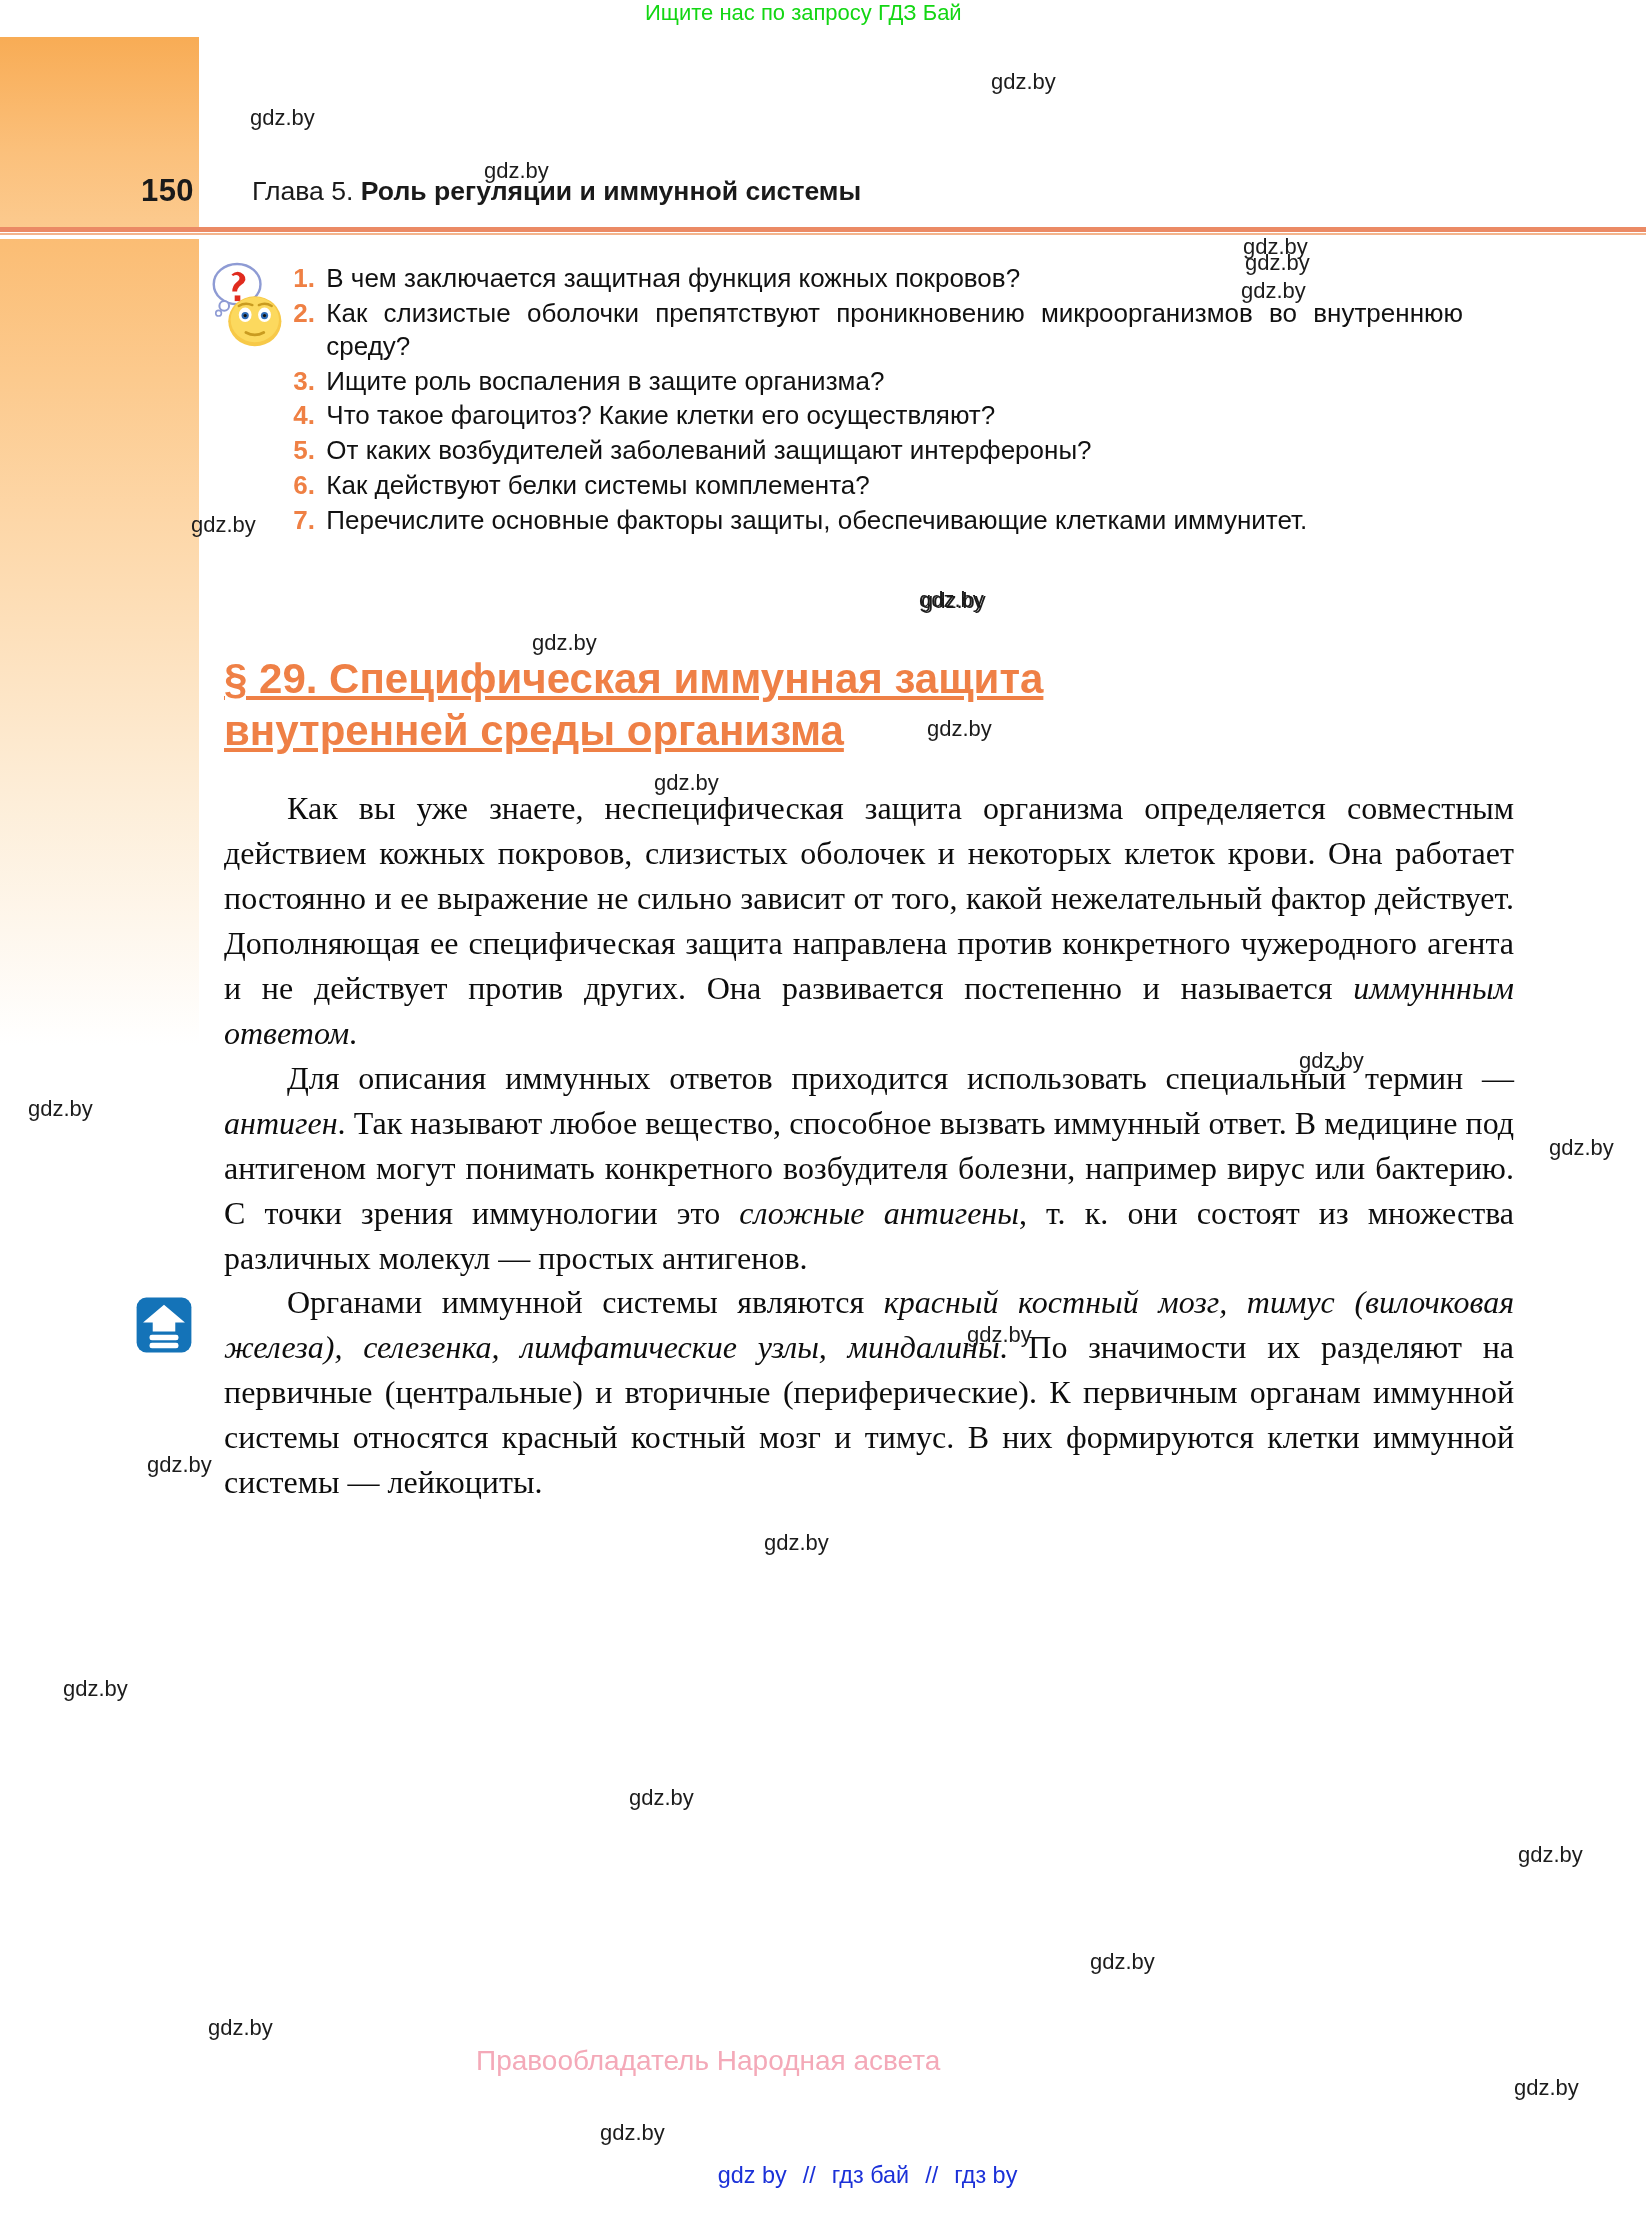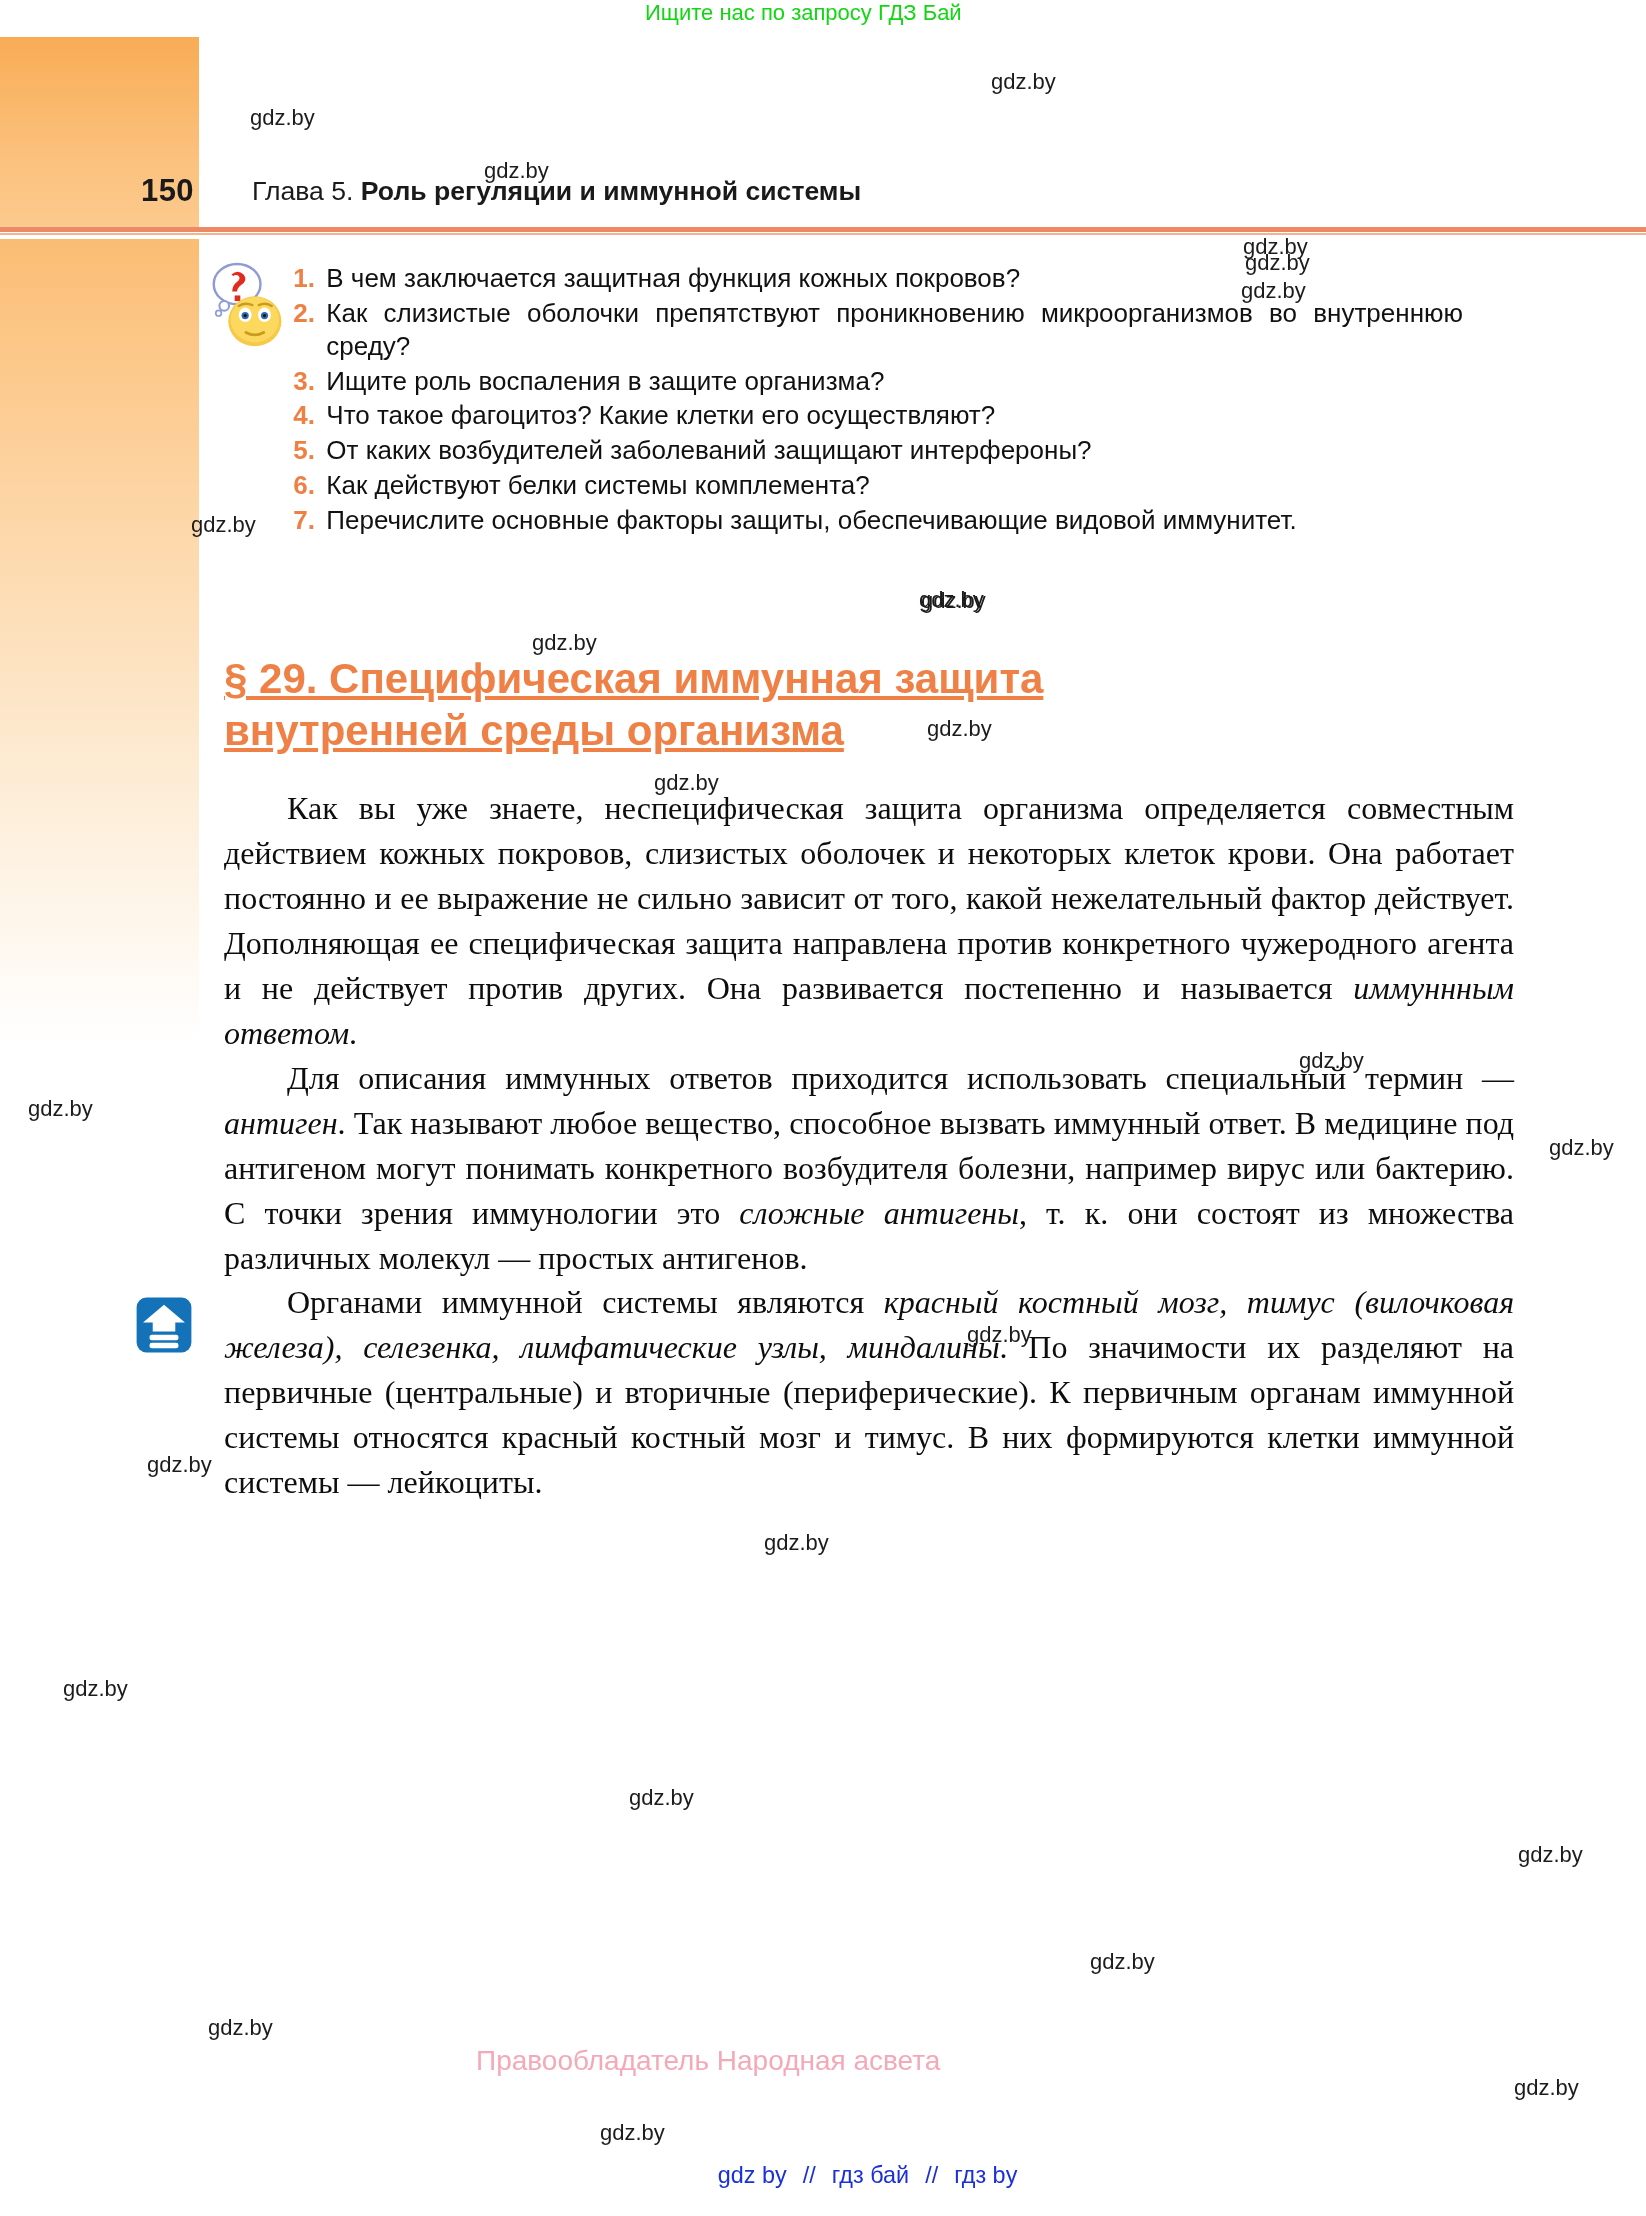--- a/index.html
+++ b/index.html
@@ -254,21 +254,21 @@
   <div class="q-item">
     <span class="q-num">5.</span>
     <span class="q-text">От каких возбудителей заболеваний защищают интерфероны?</span>
   </div>
   <div class="q-item">
     <span class="q-num">6.</span>
     <span class="q-text">Как действуют белки системы комплемента?</span>
   </div>
   <div class="q-item">
     <span class="q-num">7.</span>
-    <span class="q-text">Перечислите основные факторы защиты, обеспечивающие видовой иммунитет.</span>
+    <span class="q-text">Перечислите основные факторы защиты, обеспечивающие клетками иммунитет.</span>
   </div>
 </div>
 
 <div class="section-title">
   <div>§ 29. Специфическая иммунная защита</div>
   <div>внутренней среды организма</div>
 </div>
 
 <div class="book-icon">
   <svg viewBox="0 0 72 72" width="58" height="58">

